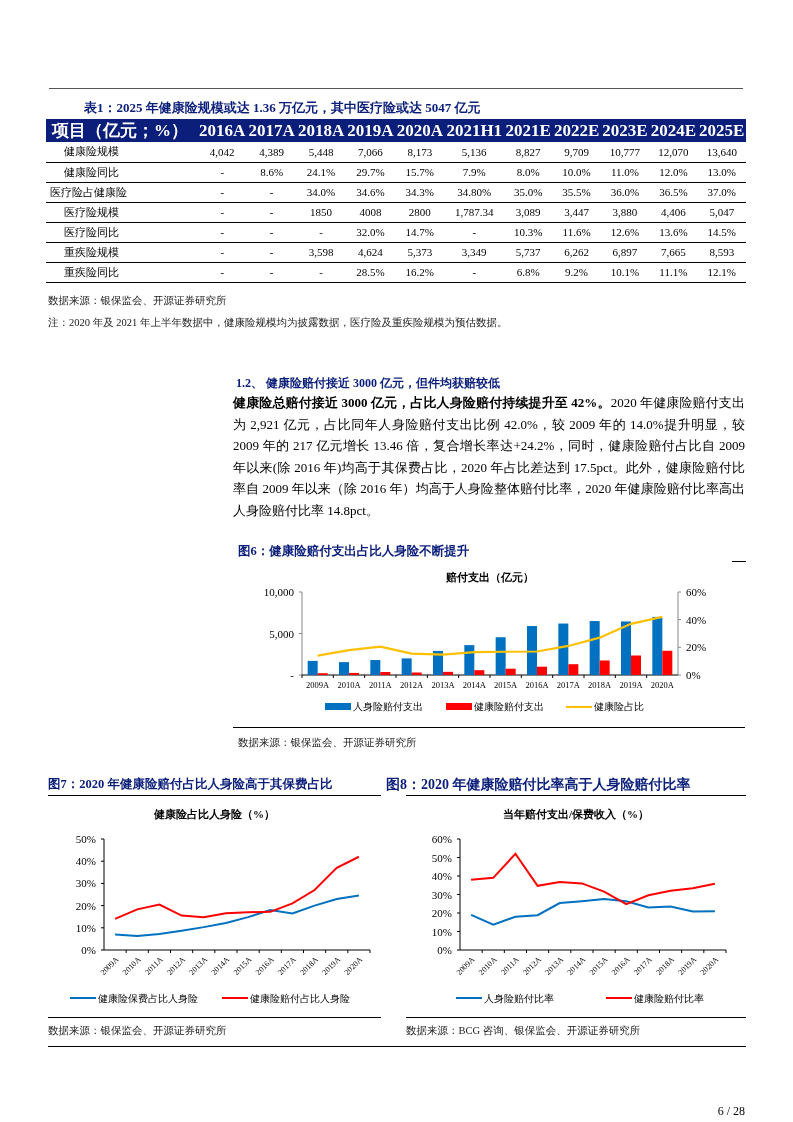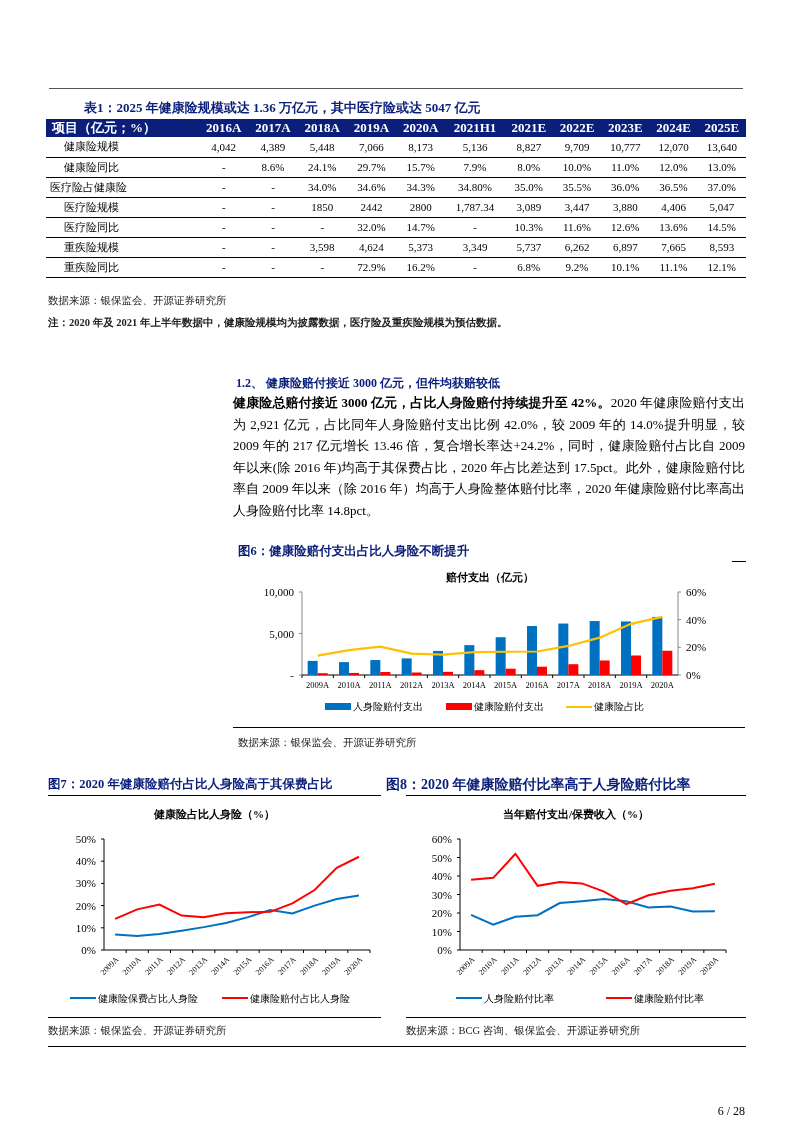--- a/index.html
+++ b/index.html
@@ -1,21 +1,21 @@
 <!DOCTYPE html>
 <html><head>
 <meta charset="utf-8">
 <style>
   * { box-sizing: border-box; margin: 0; padding: 0; }
   body { width: 793px; height: 1122px; background: #fff; position: relative; font-family: "Liberation Serif", "DejaVu Serif", serif; color: #000; overflow: hidden; }
   .abs { position: absolute; }
   .hline { position: absolute; height: 0; border-top: 1px solid #000; }
   .sec-title { font-weight: bold; font-size: 13px; color: #0b1f7a; }
   table.t1 { position: absolute; left: 46px; top: 119px; width: 700px; border-collapse: collapse; font-size: 11px; }
-  table.t1 th { background: #0b1f7a; color: #fff; font-weight: bold; height: 15px; text-align: center; font-size: 13px; }
+  table.t1 th { background: #0b1f7a; color: #fff; font-weight: bold; height: 15px; text-align: center; font-size: 17px; }
   table.t1 th:first-child { text-align: left; padding-left: 6px; }
   table.t1 td { height: 20px; text-align: center; border-bottom: 1px solid #000; }
   table.t1 td:first-child { text-align: left; padding-left: 18px; }
   table.t1 tr.nopad td:first-child { padding-left: 4px; }
   .src { font-size: 10.5px; color: #222; }
   .para { position: absolute; left: 233px; top: 392px; width: 512px; font-size: 13px; line-height: 21.5px; text-align: justify; }
   .para b { font-weight: bold; }
   svg text { font-family: "Liberation Serif", serif; }
 </style>
 </head>
@@ -82,21 +82,21 @@
         <td>35.5%</td>
         <td>36.0%</td>
         <td>36.5%</td>
         <td>37.0%</td>
       </tr>
       <tr>
         <td>医疗险规模</td>
         <td>-</td>
         <td>-</td>
         <td>1850</td>
-        <td>2442</td>
+        <td>4008</td>
         <td>2800</td>
         <td>1,787.34</td>
         <td>3,089</td>
         <td>3,447</td>
         <td>3,880</td>
         <td>4,406</td>
         <td>5,047</td>
       </tr>
       <tr>
         <td>医疗险同比</td>
@@ -124,33 +124,33 @@
         <td>6,262</td>
         <td>6,897</td>
         <td>7,665</td>
         <td>8,593</td>
       </tr>
       <tr>
         <td>重疾险同比</td>
         <td>-</td>
         <td>-</td>
         <td>-</td>
-        <td>72.9%</td>
+        <td>28.5%</td>
         <td>16.2%</td>
         <td>-</td>
         <td>6.8%</td>
         <td>9.2%</td>
         <td>10.1%</td>
         <td>11.1%</td>
         <td>12.1%</td>
       </tr>
     </tbody>
 </table>
 <div class="abs src" style="left:48px; top:294px;">数据来源：银保监会、开源证券研究所</div>
-<div class="abs src" style="left:48px; top:316px;font-weight:bold;">注：2020 年及 2021 年上半年数据中，健康险规模均为披露数据，医疗险及重疾险规模为预估数据。</div>
+<div class="abs src" style="left:48px; top:316px;">注：2020 年及 2021 年上半年数据中，健康险规模均为披露数据，医疗险及重疾险规模为预估数据。</div>
 
 <div class="abs sec-title" style="left:236px; top:375px; font-size:12px;">1.2、 健康险赔付接近 3000 亿元，但件均获赔较低</div>
 <div class="para"><b>健康险总赔付接近 3000 亿元，占比人身险赔付持续提升至 42%。</b><span>2020 年健康险赔付支出为 2,921 亿元，占比同年人身险赔付支出比例 42.0%，较 2009 年的 14.0%提升明显，较 2009 年的 217 亿元增长 13.46 倍，复合增长率达+24.2%，同时，健康险赔付占比自 2009 年以来(除 2016 年)均高于其保费占比，2020 年占比差达到 17.5pct。此外，健康险赔付比率自 2009 年以来（除 2016 年）均高于人身险整体赔付比率，2020 年健康险赔付比率高出人身险赔付比率 14.8pct。</span></div>
 
 <div class="abs sec-title" style="left:238px; top:543px; font-size:12.5px;">图6：健康险赔付支出占比人身险不断提升</div>
 <div class="hline" style="left:732px; top:561px; width:14px;"></div>
 <svg class="abs" style="left:240px; top:565px;" width="505" height="160" id="fig6svg">
     <text x="250" y="16" text-anchor="middle" font-size="11" font-weight="bold">赔付支出（亿元）</text>
     <line x1="62" y1="27" x2="62" y2="110" stroke="#888" stroke-width="1"></line>
     <line x1="438" y1="27" x2="438" y2="110" stroke="#888" stroke-width="1"></line>

